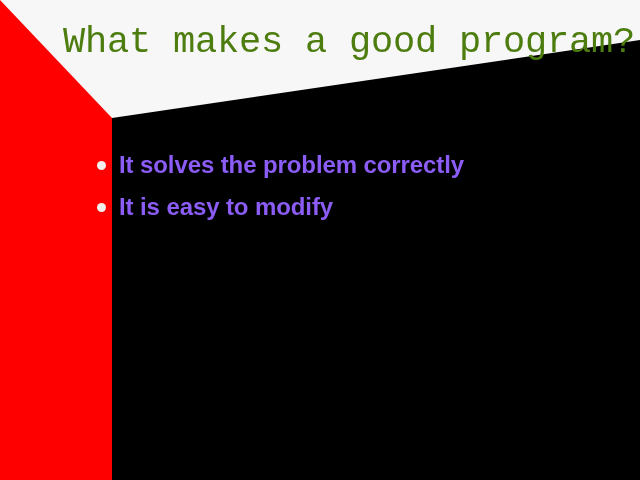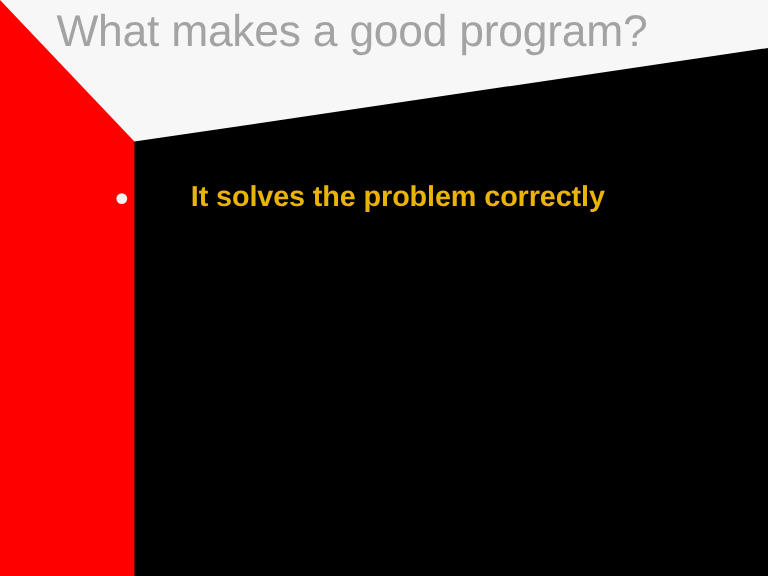--- a/index.html
+++ b/index.html
@@ -31,28 +31,28 @@
   
   #title-block {
     position: absolute;
     left: 47px;
     top: 2px;
     width: 560px;
     height: 50px;
     z-index: 5;
   }
   #slide-title {
-    margin: 0;
+    margin: 16px;
     padding: 0;
-    font-family: Liberation Sans, sans-serif;
+    font-family: Liberation Mono, monospace;
     font-size: 37px;
     font-weight: 400;
     line-height: 48px;
     letter-spacing: -0.2px;
-    color: #a3a3a3;
+    color: #4d7c0f;
     white-space: nowrap;
   }
 
   
   #bullet-list {
     position: absolute;
     left: 92px;
     top: 144px;
     width: 520px;
     margin: 0;
@@ -76,24 +76,23 @@
     height: 9px;
     border-radius: 50%;
     background: #f4f0ee;
     display: block;
   }
   .bullet-text {
     font-family: "Liberation Sans", "DejaVu Sans", sans-serif;
     font-size: 24px;
     font-weight: 700;
     letter-spacing: -0.1px;
-    color: #eab308;
+    color: #8b5cf6;
     display: inline-block;
     vertical-align: baseline;
-    margin-left: 40px;
   }
 </style>
 </head>
 <body>
 
 <div id="slide">
 
   <svg id="bg-shapes" viewBox="0 0 640 480" width="640" height="480" preserveAspectRatio="none">
 
     <rect x="0" y="0" width="640" height="480" fill="#000000"></rect>
@@ -105,15 +104,19 @@
 
   <div id="title-block">
     <h1 id="slide-title">What makes a good program?</h1>
   </div>
 
   <ul id="bullet-list">
     <li class="bullet-item">
       <span class="bullet-marker"></span>
       <span class="bullet-text">It solves the problem correctly</span>
     </li>
+    <li class="bullet-item">
+      <span class="bullet-marker"></span>
+      <span class="bullet-text">It is easy to modify</span>
+    </li>
   </ul>
 
 </div>
 
 </body></html>

